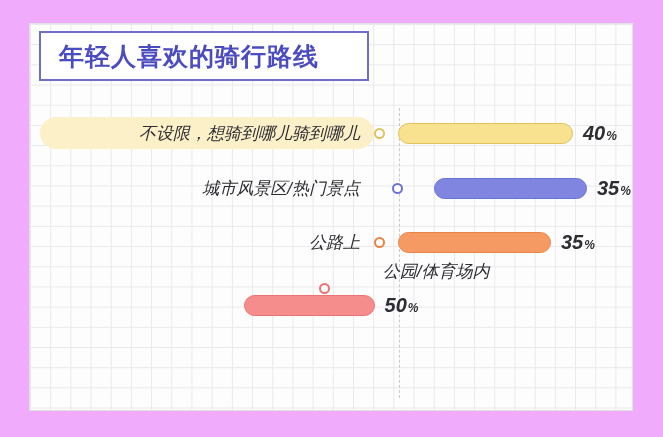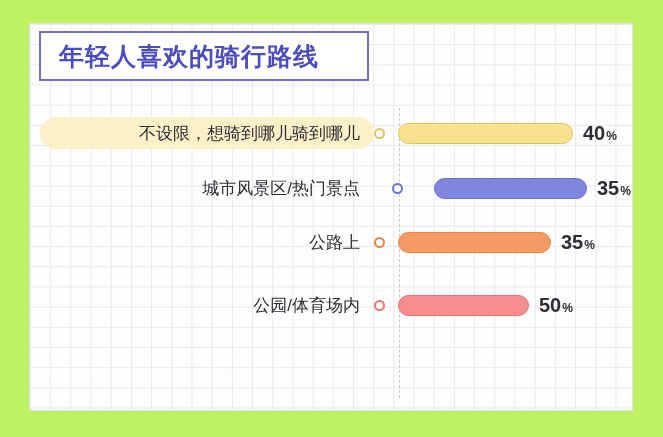--- a/index.html
+++ b/index.html
@@ -4,21 +4,21 @@
 <style>
   html, body {
     margin: 0;
     padding: 0;
     background: #ffffff;
   }
   #page {
     position: relative;
     width: 663px;
     height: 437px;
-    background: #bef264;
+    background: #f0abfc;
     font-family: "Liberation Sans", sans-serif;
     overflow: hidden;
   }
 
   
   .panel {
     position: absolute;
     left: 29px;
     top: 23px;
     width: 604px;
@@ -54,20 +54,21 @@
     white-space: nowrap;
   }
 
   
   .chart {
     position: absolute;
     left: 29px;
     top: 108px;
     width: 558px;
     height: 290px;
+    font-style: italic;
   }
 
   .row {
     position: absolute;
     left: 0;
     width: 604px;
     height: 42px;
     display: flex;
     align-items: center;
   }
@@ -191,21 +192,21 @@
       <div class="label-zone">
         <span class="label-text">公路上</span>
       </div>
       <span class="dot" style="border:2px solid #e88448;"></span>
       <div class="bar-wrap">
         <div class="bar" style="width:153px;background:#f59a62;border:1.5px solid #e88448;"></div>
         <span class="value"><span>35</span><span class="pct">%</span></span>
       </div>
     </div>
 
-    <div class="row" style="top:176px;">
+    <div class="row" style="top:152px;flex-direction:column;">
       <div class="label-zone">
         <span class="label-text">公园/体育场内</span>
       </div>
       <span class="dot" style="border:2px solid #ec7373;"></span>
       <div class="bar-wrap">
         <div class="bar" style="width:131px;background:#f58d8d;border:1.5px solid #ec7373;"></div>
         <span class="value"><span>50</span><span class="pct">%</span></span>
       </div>
     </div>
 

